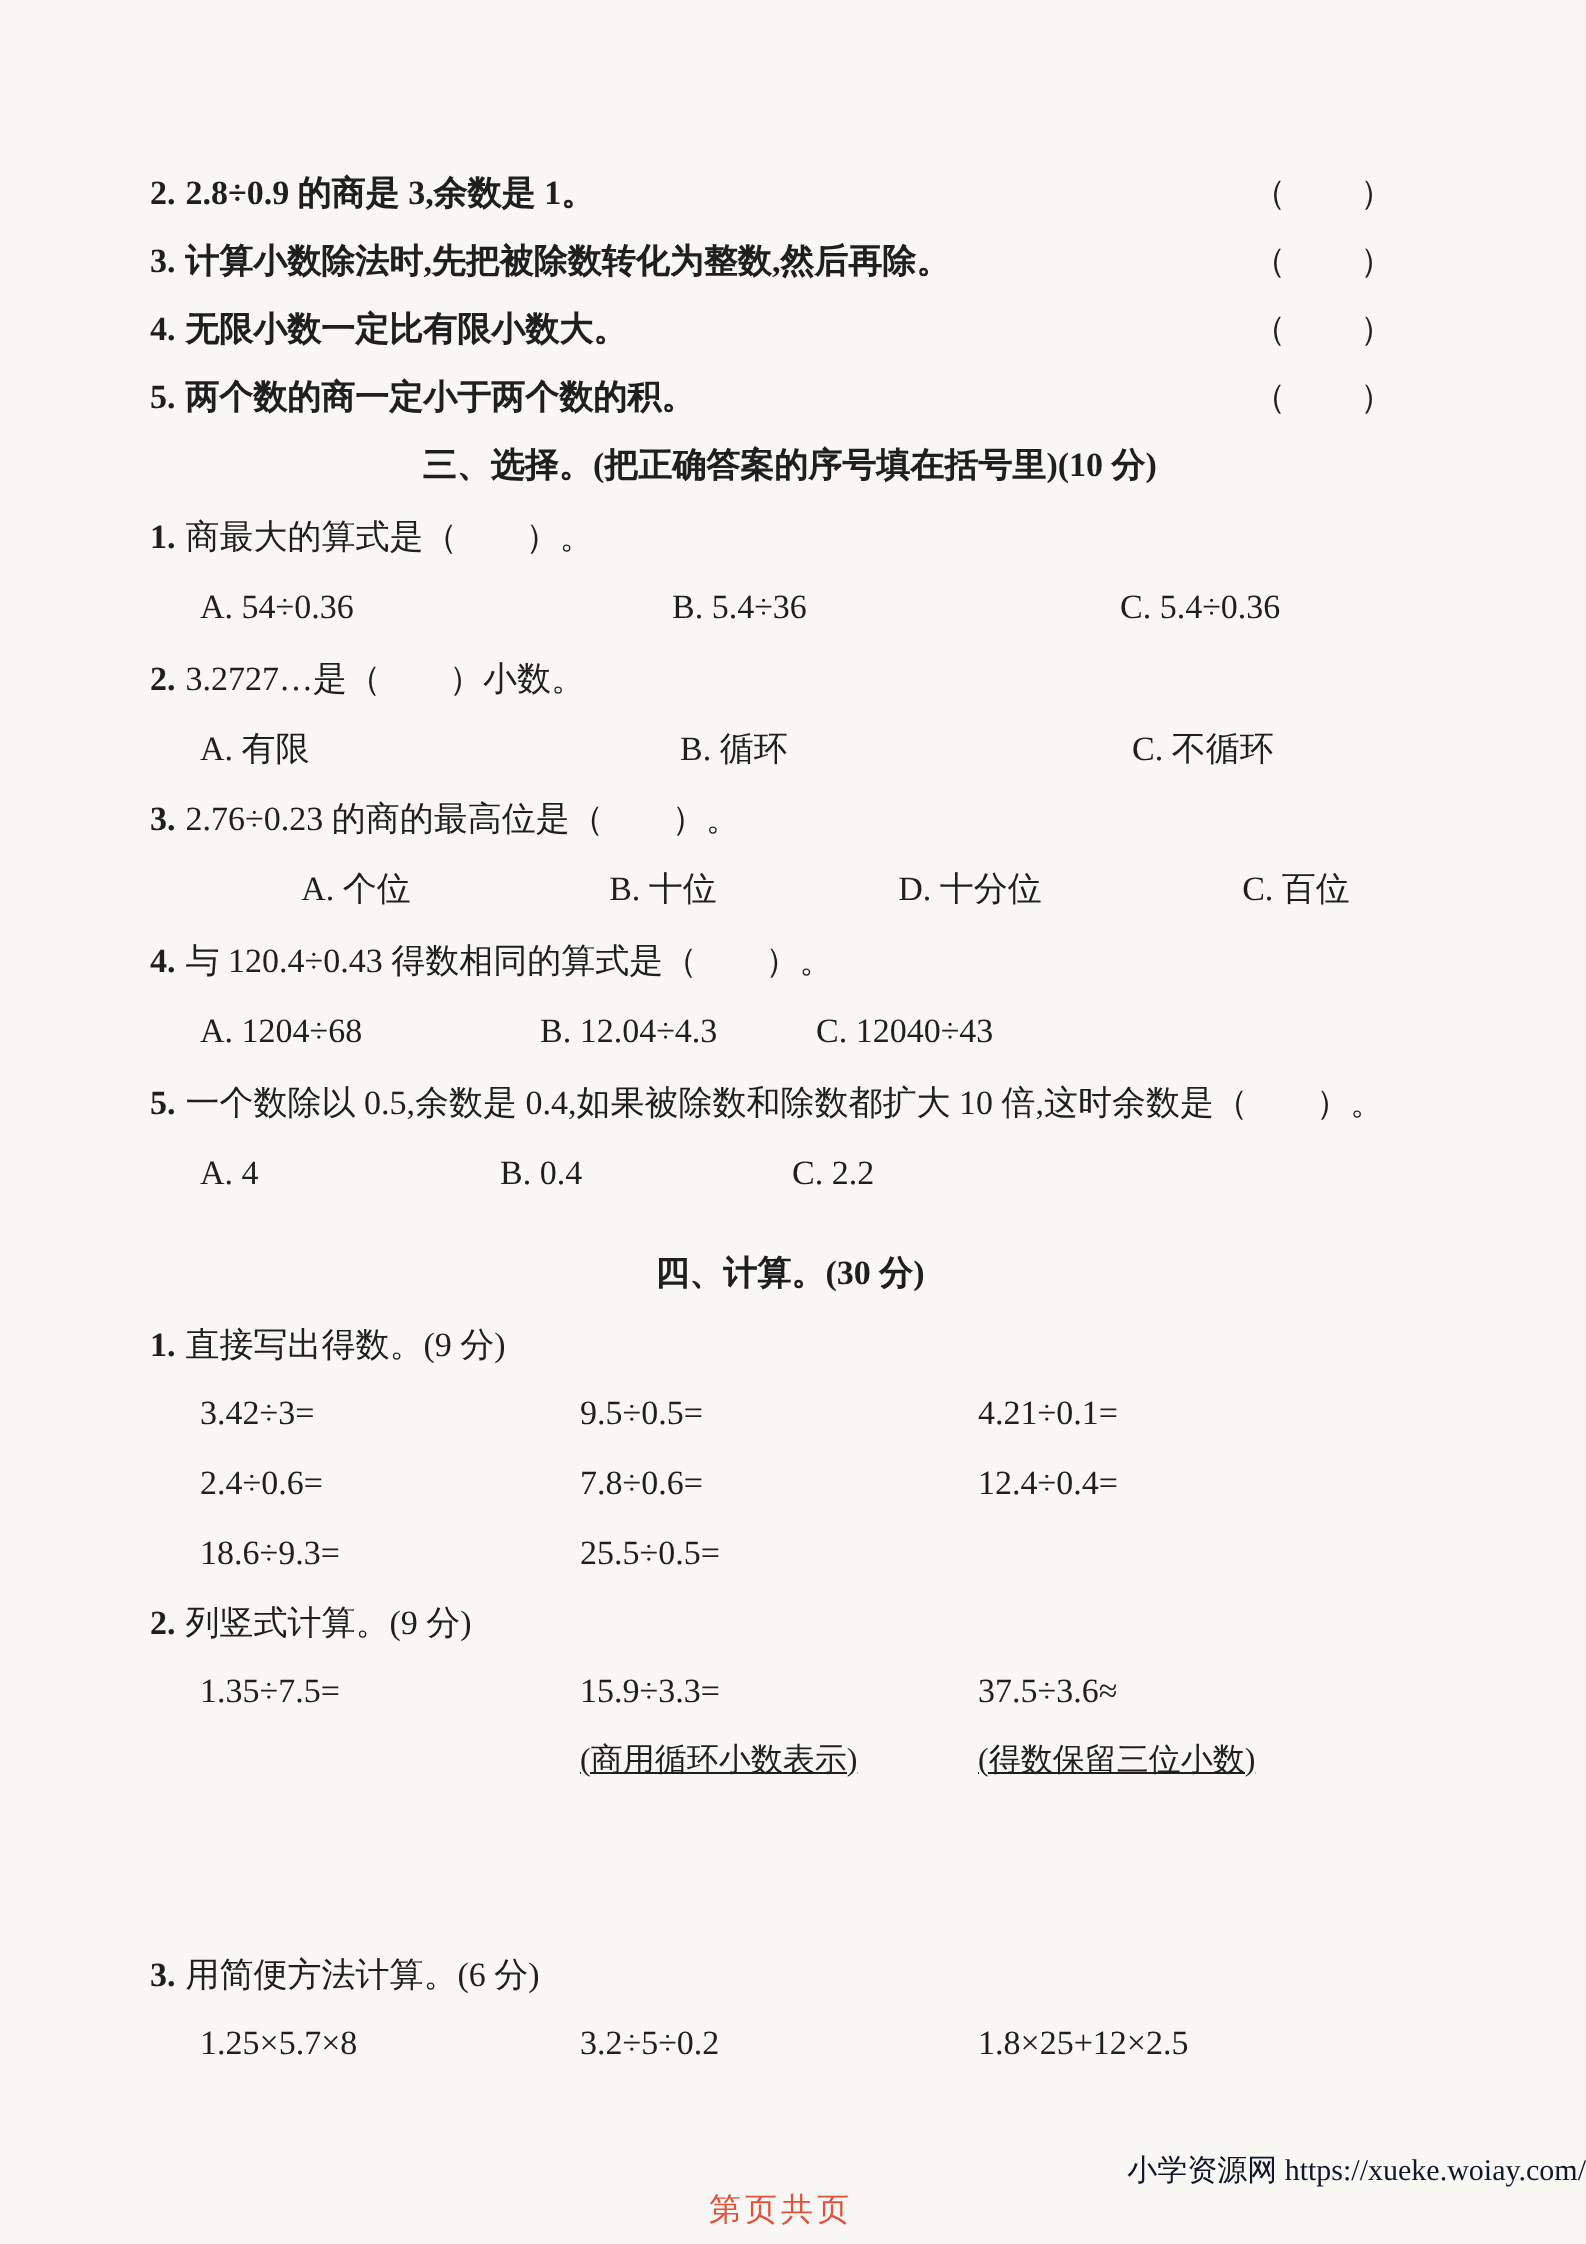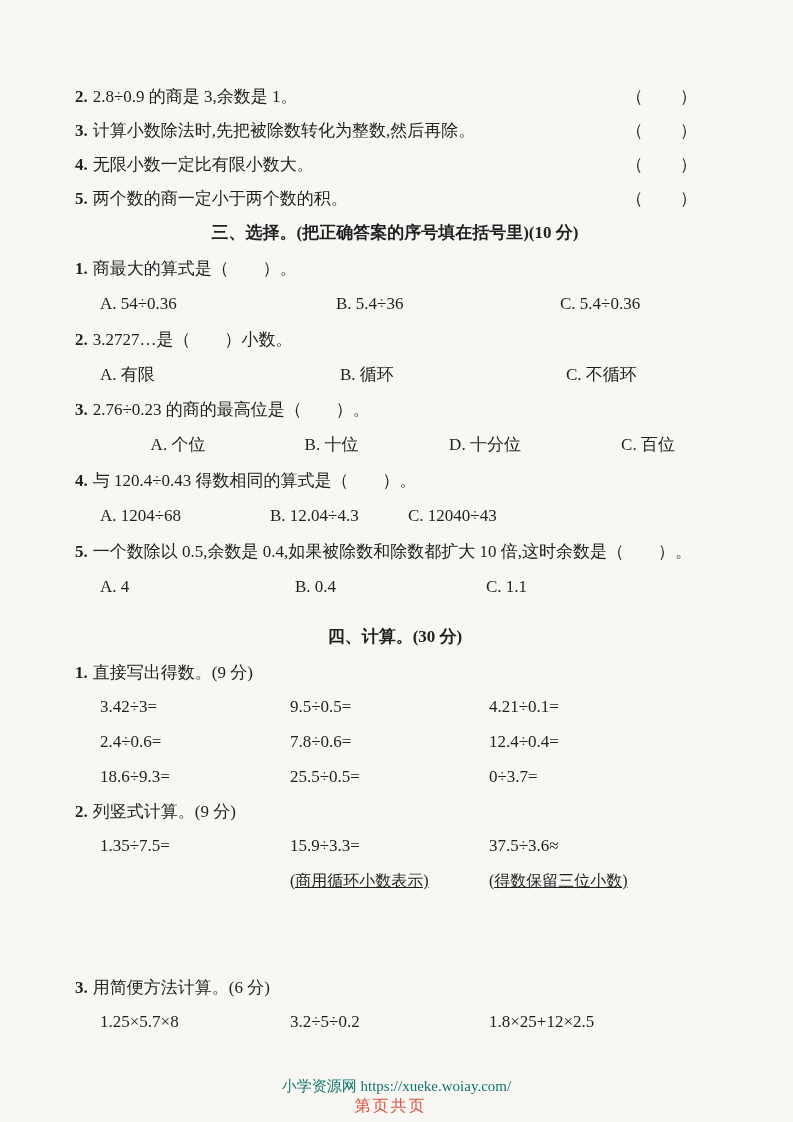--- a/index.html
+++ b/index.html
@@ -20,58 +20,58 @@
 
   
   .j-item {
     display: flex;
     align-items: baseline;
     padding-left: 18px;
     padding-right: 26px;
     margin-bottom: 11px;
   }
   .j-label { font-weight: bold; margin-right: 5px; white-space: nowrap; }
-  .j-text { white-space: nowrap; }
+  .j-text { white-space: nowrap; font-weight: bold; }
   .j-bracket { margin-left: auto; white-space: nowrap; letter-spacing: 10px; }
 
   
   .sec-title { font-weight: bold; margin: 8px 0 13px 0; text-align: center; }
 
   
   .q-stem { display: flex; align-items: baseline; padding-left: 18px; margin-bottom: 10px; }
   .q-label { font-weight: bold; margin-right: 5px; }
   .opts { display: grid; padding-left: 43px; margin-bottom: 13px; margin-top: 12px; }
   .opts span { white-space: nowrap; }
   .cols-q1 { grid-template-columns: 236px 224px 1fr; }
   .cols-q2 { grid-template-columns: 240px 226px 1fr; }
   .cols-q3 { grid-template-columns: 156px 151px 156px 1fr; text-align: center; }
   .cols-q4 { grid-template-columns: 170px 138px 1fr; }
-  .cols-q5 { grid-template-columns: 150px 146px 1fr; gap: 45px; }
+  .cols-q5 { grid-template-columns: 150px 146px 1fr; }
 
   
   .sub-title { display: flex; align-items: baseline; padding-left: 18px; margin-bottom: 11px; }
   .sub-label { font-weight: bold; margin-right: 5px; }
   .calc-grid {
     display: grid;
     grid-template-columns: 190px 199px 1fr;
     padding-left: 43px;
     margin-bottom: 12px;
   }
   .calc-grid span { white-space: nowrap; }
   .calc-note { font-size: 16px; text-decoration: underline; }
   .spacer-work { height: 74px; }
   .gap-sm { height: 6px; }
 
   
   .footer-site {
     position: absolute;
     left: 0; right: 0;
     bottom: 26px;
-    text-align: center;
-    color: #0f766e;
+    text-align: right;
+    color: #0f172a;
     font-size: 15px;
   }
   .footer-page {
     position: absolute;
     left: 0; right: 12px;
     bottom: 5px;
     text-align: center;
     color: #e0523d;
     font-size: 16px;
     letter-spacing: 2px;
@@ -150,21 +150,21 @@
         <span>C. 12040÷43</span>
       </div>
 
       <div class="q-stem">
         <span class="q-label">5.</span>
         <span>一个数除以 0.5,余数是 0.4,如果被除数和除数都扩大 10 倍,这时余数是（　　）。</span>
       </div>
       <div class="opts cols-q5">
         <span>A. 4</span>
         <span>B. 0.4</span>
-        <span>C. 1.1</span>
+        <span>C. 2.2</span>
       </div>
     </div>
 
     <div class="gap-sm"></div>
 
     <div>
       <div class="sec-title">四、计算。(30 分)</div>
 
       <div class="sub-title">
         <span class="sub-label">1.</span>
@@ -176,21 +176,20 @@
         <span>4.21÷0.1=</span>
       </div>
       <div class="calc-grid">
         <span>2.4÷0.6=</span>
         <span>7.8÷0.6=</span>
         <span>12.4÷0.4=</span>
       </div>
       <div class="calc-grid">
         <span>18.6÷9.3=</span>
         <span>25.5÷0.5=</span>
-        <span>0÷3.7=</span>
       </div>
 
       <div class="sub-title">
         <span class="sub-label">2.</span>
         <span>列竖式计算。(9 分)</span>
       </div>
       <div class="calc-grid">
         <span>1.35÷7.5=</span>
         <span>15.9÷3.3=</span>
         <span>37.5÷3.6≈</span>

